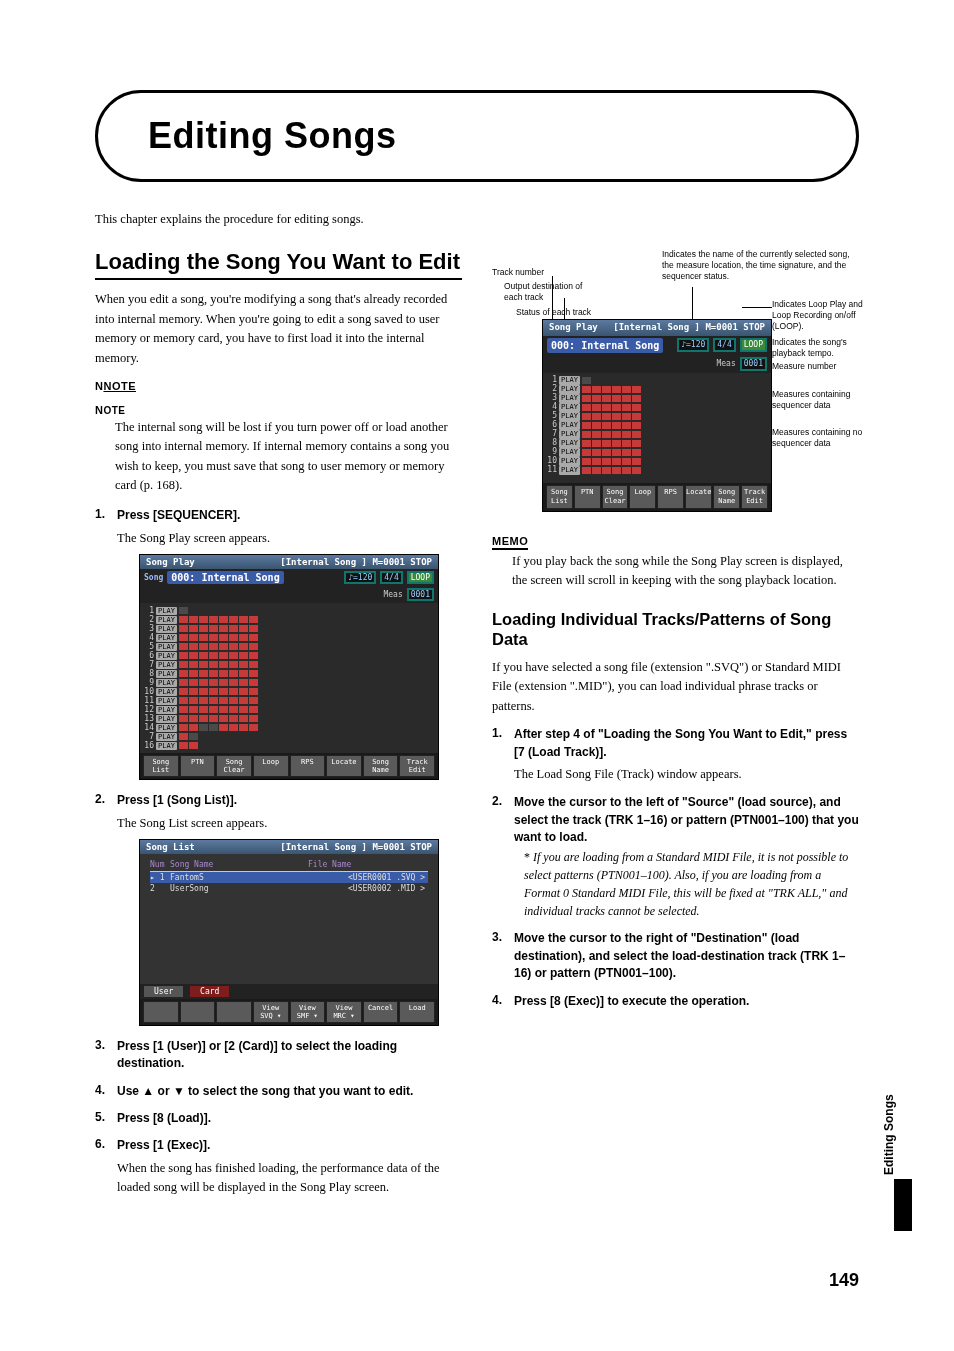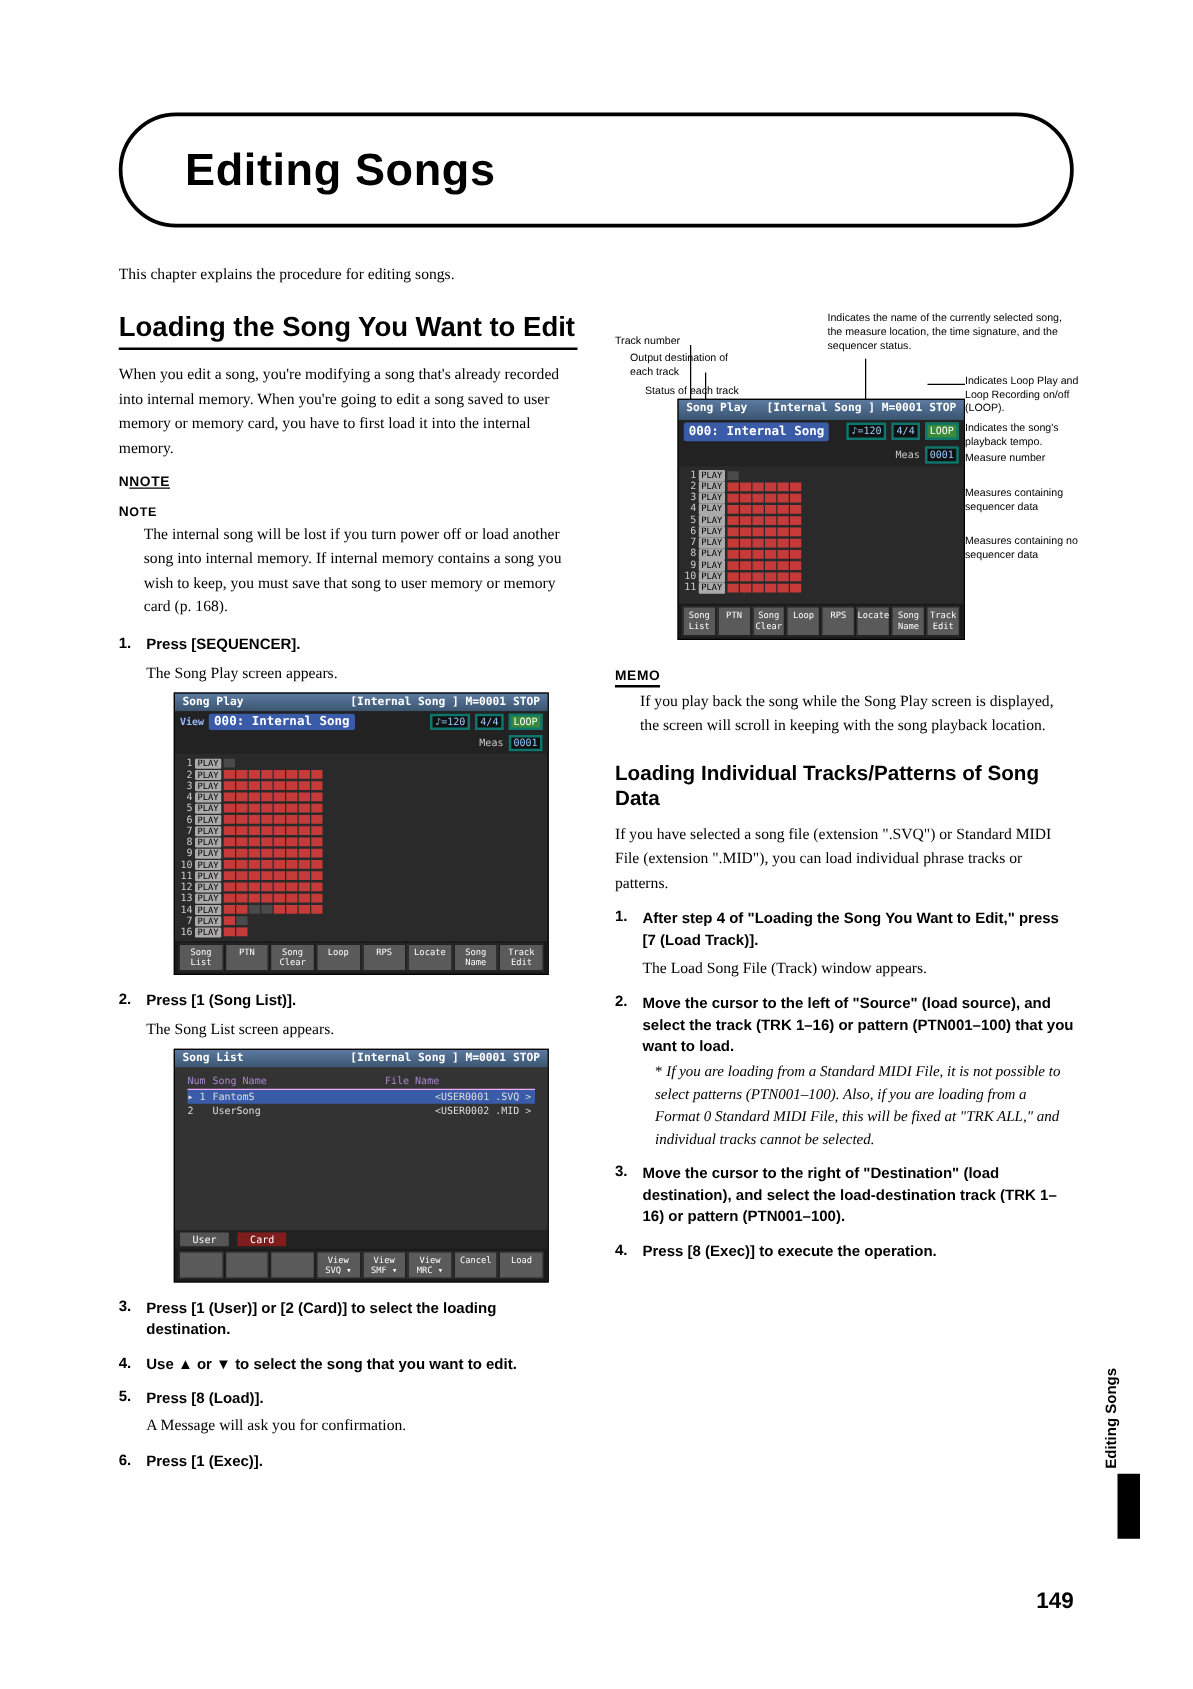--- a/index.html
+++ b/index.html
@@ -156,21 +156,21 @@
         <li>
           <div class="step-head">Press [SEQUENCER].</div>
           <div class="step-body">The Song Play screen appears.</div>
 
           <div class="screenshot">
             <div class="ss-titlebar">
               <span>Song Play</span>
               <span>[Internal Song ] M=0001  STOP</span>
             </div>
             <div class="ss-subbar">
-              <span class="ss-songlabel">View</span>
+              <span class="ss-songlabel">Song</span>
               <span class="ss-blue"><span>000:</span> <span>Internal Song</span></span>
               <span style="flex:1"></span>
               <span class="ss-field">♪=120</span>
               <span class="ss-field">4/4</span>
               <span class="ss-field" style="background:#3a8a3a;color:#fff">LOOP</span>
             </div>
             <div class="ss-subbar" style="justify-content:flex-end">
               <span>Meas</span>
               <span class="ss-field">0001</span>
             </div>
@@ -440,24 +440,24 @@
         </li>
 
         <li>
           <div class="step-head">Press [1 (User)] or [2 (Card)] to select the loading destination.</div>
         </li>
         <li>
           <div class="step-head">Use ▲ or ▼ to select the song that you want to edit.</div>
         </li>
         <li>
           <div class="step-head">Press [8 (Load)].</div>
-          <div class="step-body">A Message will ask you for confirmation.</div>
         </li>
         <li>
           <div class="step-head">Press [1 (Exec)].</div>
+          <div class="step-body">When the song has finished loading, the performance data of the loaded song will be displayed in the Song Play screen.</div>
         </li>
       </ol>
     </div>
 
     <div class="col">
 
       
       <div class="diagram">
         <div class="label" style="left:0;top:18px">Track number</div>
         <div class="label" style="left:12px;top:32px;width:90px">Output destination of each track</div>

